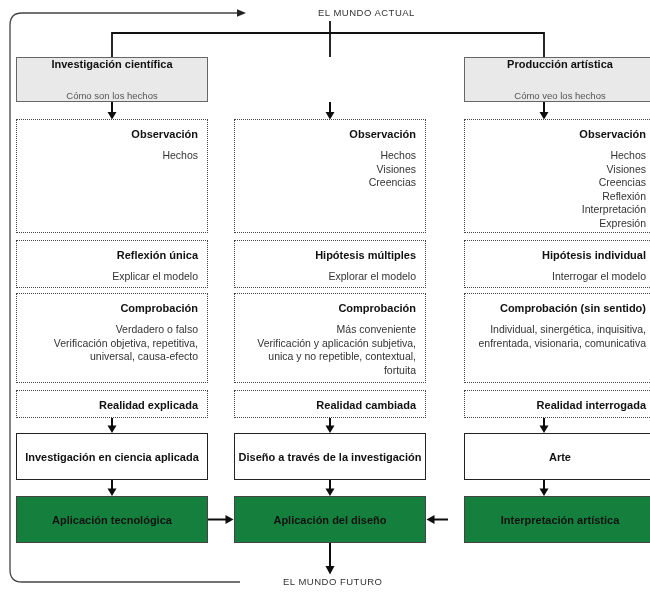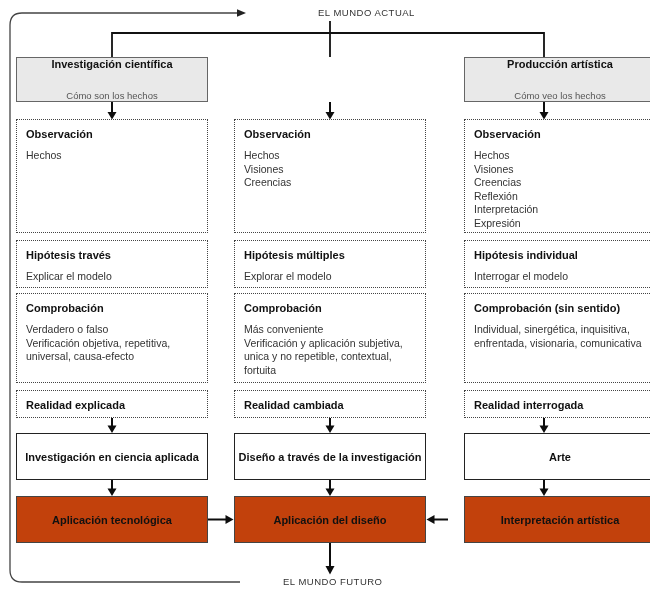--- a/index.html
+++ b/index.html
@@ -2,21 +2,21 @@
 <html><head>
 <meta charset="utf-8">
 <style>
   html,body{margin:0;padding:0;background:#ffffff;}
   .canvas{
     position:relative;width:650px;height:592px;background:#ffffff;
     font-family:"Liberation Sans", sans-serif;color:#1a1a1a;overflow:hidden;
   }
   .wires{position:absolute;left:0;top:0;width:650px;height:592px;}
 
-  .box{position:absolute;width:192px;box-sizing:border-box;background:#ffffff;}
+  .box{position:absolute;width:192px;box-sizing:border-box;background:#ffffff;text-align:right;}
   .c0{left:16px}.c1{left:234px}.c2{left:464px}
 
   .r-header{top:57px;height:45px}
   .r-obs{top:119px;height:114px}
   .r-hip{top:240px;height:48px}
   .r-comp{top:293px;height:90px}
   .r-real{top:390px;height:28px}
   .r-res{top:433px;height:47px}
   .r-apl{top:496px;height:47px}
 
@@ -31,21 +31,21 @@
   .dotted{border:1px dotted #444;padding:8px 9px;}
   .b-title{font-size:11px;font-weight:bold;color:#111;margin-bottom:9px;white-space:nowrap;}
   .b-body{font-size:10.5px;line-height:13.5px;color:#333;white-space:pre-line;}
   .single .b-title{margin-bottom:0;}
 
   .res{
     border:1.5px solid #222;display:flex;align-items:center;justify-content:center;
     font-size:11px;font-weight:bold;text-align:center;color:#111;
   }
   .apl{
-    background:#c2410c;border:1px solid #444;
+    background:#15803d;border:1px solid #444;
     display:flex;align-items:center;justify-content:center;
     font-size:11px;font-weight:bold;text-align:center;color:#111;
   }
 
   .world-label{position:absolute;font-size:9.5px;letter-spacing:0.5px;color:#333;white-space:nowrap;}
   .w-actual{left:282px;top:7px;padding-left:36px;}
   .w-futuro{left:283px;top:576px;}
 </style>
 </head>
 <body>
@@ -94,21 +94,21 @@
 
   <div class="box header r-header c0">
     <div class="h-title">Investigación científica</div>
     <div class="h-sub">Cómo son los hechos</div>
   </div>
   <div class="box dotted r-obs c0">
     <div class="b-title">Observación</div>
     <div class="b-body">Hechos</div>
   </div>
   <div class="box dotted r-hip c0">
-    <div class="b-title">Hipótesis través</div>
+    <div class="b-title">Reflexión única</div>
     <div class="b-body">Explicar el modelo</div>
   </div>
   <div class="box dotted r-comp c0">
     <div class="b-title">Comprobación</div>
     <div class="b-body">Verdadero o falso
 Verificación objetiva, repetitiva,
 universal, causa-efecto</div>
   </div>
   <div class="box dotted single r-real c0">
     <div class="b-title">Realidad explicada</div>

